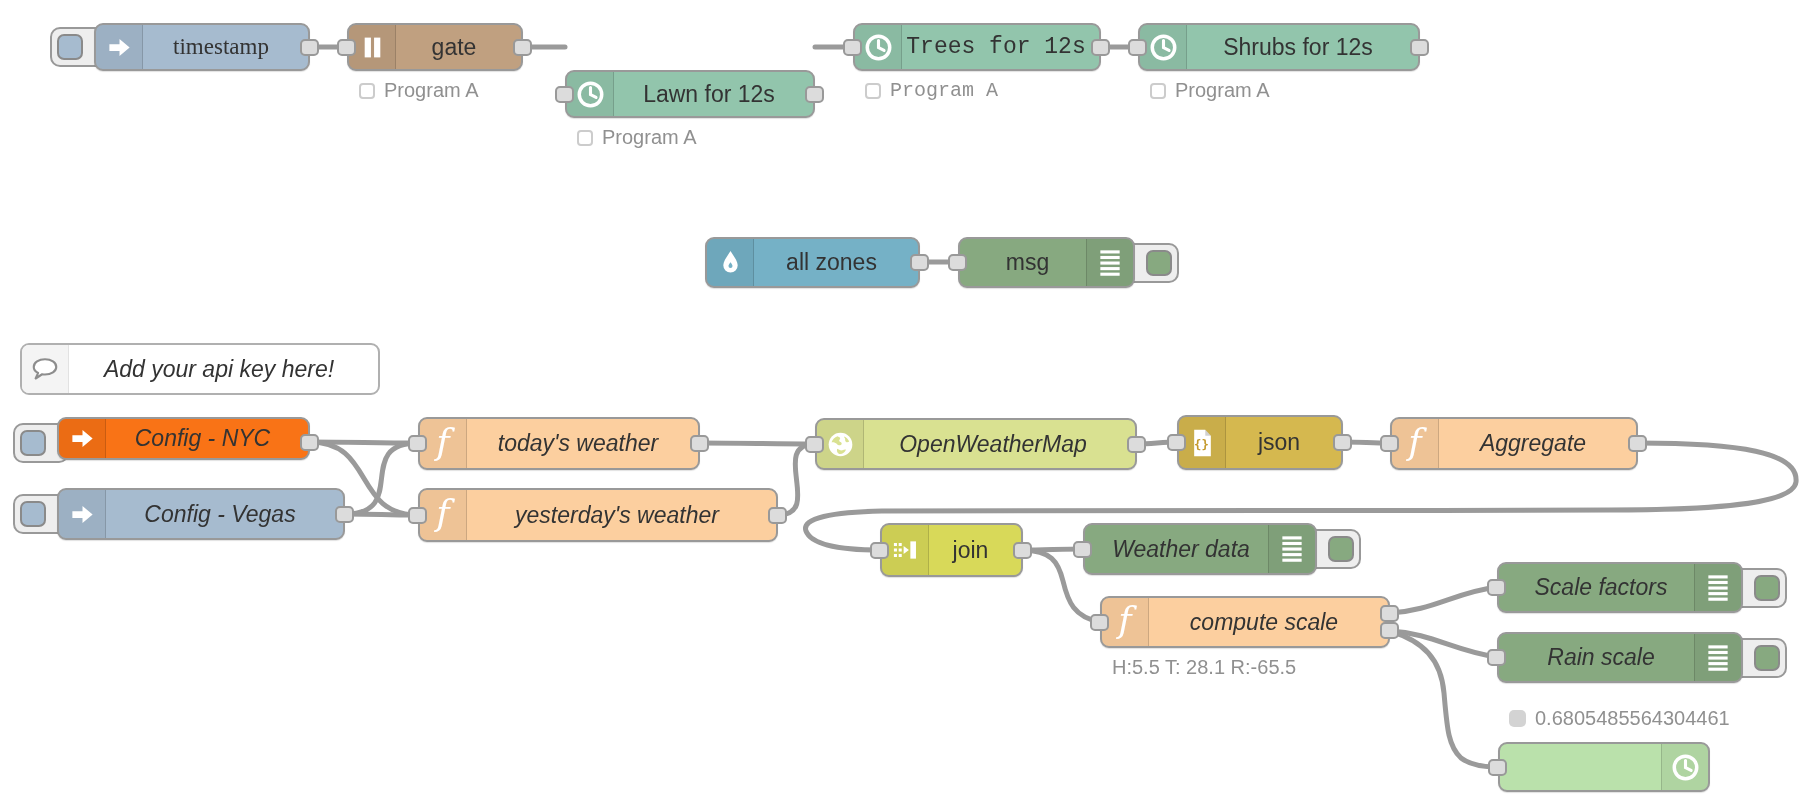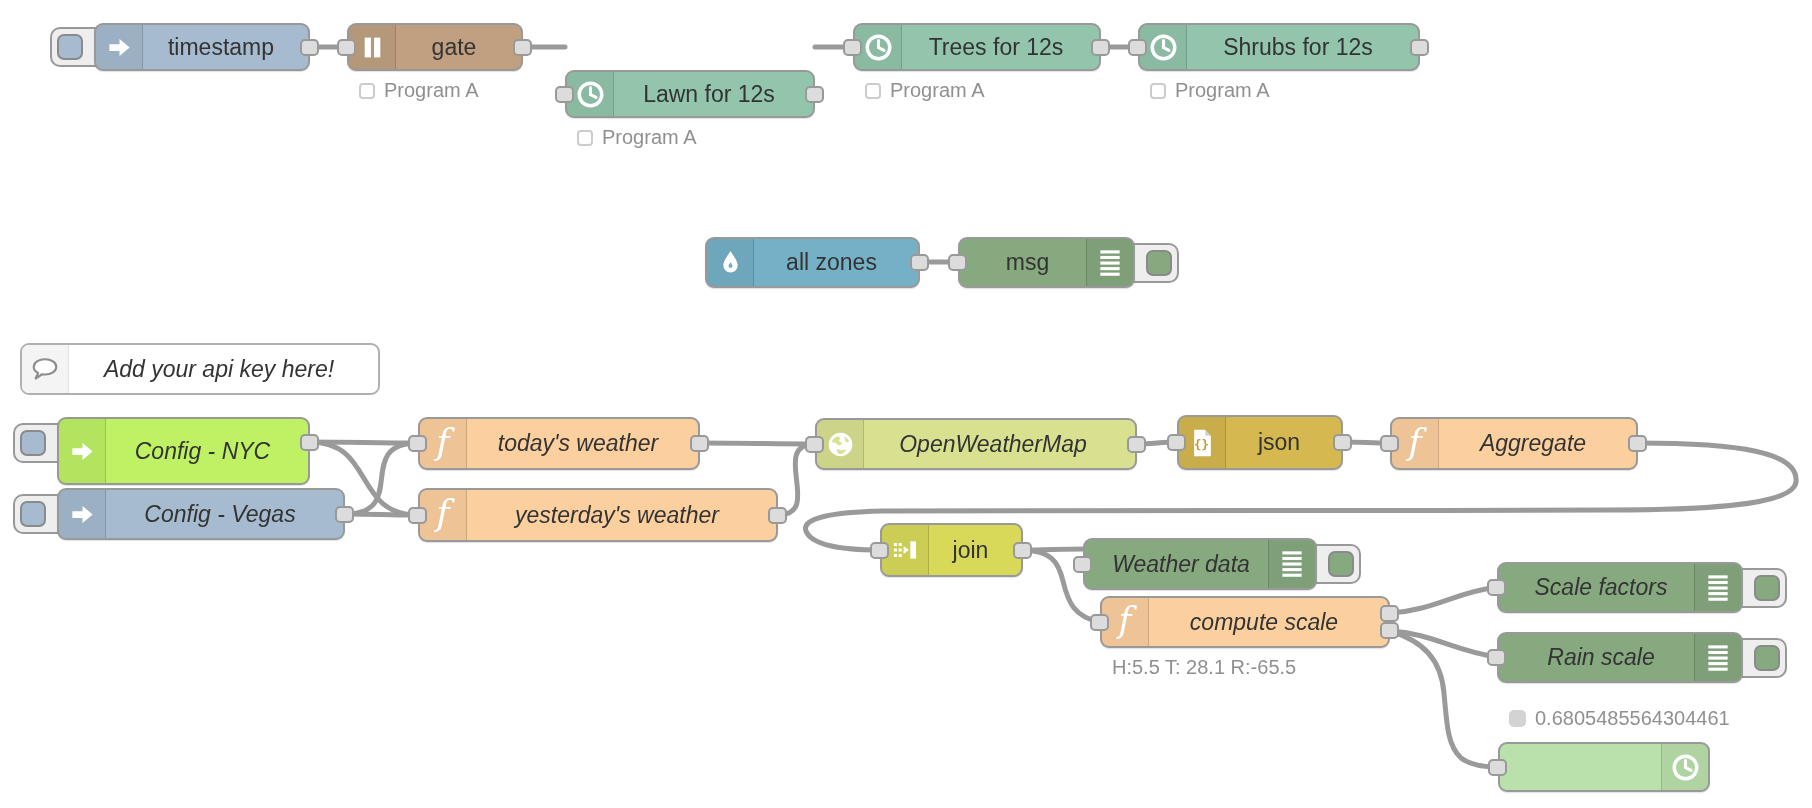--- a/index.html
+++ b/index.html
@@ -47,21 +47,21 @@
       <path d="M778 515 C824 515 769 444 815 444" class="wire" style="stroke: rgb(154, 154, 154);"></path>
       <path d="M1137 444 C1152 444 1162 442 1177 442" class="wire" style="stroke: rgb(154, 154, 154);"></path>
       <path d="M1343 442 C1361 442 1372 443 1390 443" class="wire" style="stroke: rgb(154, 154, 154);"></path>
       <path d="M1638 443 C1738 443 1799 452 1796 482 C1793 507 1693 510 1610 510 C1345 511 1042 510 882 511 C833 512 801 518 806 531 C811 544 838 550 880 550" class="wire" style="stroke: rgb(154, 154, 154);"></path>
       <path d="M1023 550 C1044 550 1062 549 1083 549" class="wire" style="stroke: rgb(154, 154, 154);"></path>
       <path d="M1023 550 C1051 551 1058 561 1063 581 C1068 602 1074 617 1100 622" class="wire" style="stroke: rgb(154, 154, 154);"></path>
       <path d="M1390 613 C1432 611 1456 592 1497 587" class="wire" style="stroke: rgb(154, 154, 154);"></path>
       <path d="M1390 631 C1432 633 1456 652 1497 657" class="wire" style="stroke: rgb(154, 154, 154);"></path>
       <path d="M1390 631 C1423 641 1441 659 1444 693 C1447 727 1448 746 1461 758 C1470 765 1483 767 1498 767" class="wire" style="stroke: rgb(154, 154, 154);"></path>
     </svg>
-    <div class="node-wrap" style="left: 94px; top: 23px; width: 216px; height: 33px;">
+    <div class="node-wrap" style="left: 94px; top: 23px; width: 216px; height: 33px; font-family: Liberation Serif, serif;">
       <div class="tab" style="left: -44px; top: 4px; width: 56px; height: 40px;"></div>
       <div class="tab-inner" style="left: -37px; top: 11px; background: rgb(166, 187, 207);"></div>
       <div class="node-body" style="width: 216px; height: 48px; background: rgb(166, 187, 207);">
         <div class="strip left">
           <svg width="27" height="27" viewBox="0 0 24 24">
             <path d="M3 9h9V4.5L21 12l-9 7.5V15H3z" fill="#fff"></path>
           </svg>
         </div>
         <div class="node-label" style="left: 46px; right: 8px; color: rgb(51, 51, 51);">timestamp</div>
       </div>
@@ -94,21 +94,21 @@
         </div>
         <div class="node-label" style="left: 46px; right: 8px; color: rgb(51, 51, 51);">Lawn for 12s</div>
       </div>
       <div class="port" style="left: -10px; top: 15.5px;"></div>
       <div class="port" style="left: 240px; top: 15.5px;"></div>
       <div class="status" style="left: 12px; top: 56px;">
         <span class="ring"></span>
         <span>Program A</span>
       </div>
     </div>
-    <div class="node-wrap" style="left: 853px; top: 23px; width: 248px; height: 48px;">
+    <div class="node-wrap" style="left: 853px; top: 23px; width: 248px; height: 48px; font-family: Liberation Mono, monospace;">
       <div class="node-body" style="width: 248px; height: 48px; background: rgb(146, 197, 172);">
         <div class="strip left">
           <svg width="31" height="31" viewBox="0 0 24 24">
             <circle cx="12" cy="12" r="8.7" fill="none" stroke="#fff" stroke-width="2.7"></circle>
             <path d="M12 6.6V12l4.3 2.3" fill="none" stroke="#fff" stroke-width="2.4" stroke-linecap="round"></path>
           </svg>
         </div>
         <div class="node-label" style="left: 46px; right: 8px; color: rgb(51, 51, 51);">Trees for 12s</div>
       </div>
       <div class="port" style="left: -10px; top: 15.5px;"></div>
@@ -172,21 +172,21 @@
           <svg width="30" height="30" viewBox="0 0 24 24">
             <path d="M12 4.2c-5 0-9 2.7-9 6.1 0 2 1.4 3.7 3.5 4.8l-2 4.5 5.2-3.4c.7.1 1.5.2 2.3.2 5 0 9-2.7 9-6.1s-4-6.1-9-6.1z" fill="#fff" stroke="#8d8d8d" stroke-width="1.7" stroke-linejoin="round"></path>
           </svg>
         </div>
         <div class="node-label it" style="left: 46px; right: 8px; color: rgb(51, 51, 51);">Add your api key here!</div>
       </div>
     </div>
     <div class="node-wrap" style="left: 57px; top: 417px; width: 253px; height: 51px;">
       <div class="tab" style="left: -44px; top: 5.5px; width: 56px; height: 40px;"></div>
       <div class="tab-inner" style="left: -37px; top: 12.5px; background: rgb(166, 187, 207);"></div>
-      <div class="node-body" style="width: 253px; height: 68px; background: #bef264;">
+      <div class="node-body" style="width: 253px; height: 43px; background: #f97316;">
         <div class="strip left">
           <svg width="27" height="27" viewBox="0 0 24 24">
             <path d="M3 9h9V4.5L21 12l-9 7.5V15H3z" fill="#fff"></path>
           </svg>
         </div>
         <div class="node-label it" style="left: 46px; right: 8px; color: rgb(51, 51, 51);">Config - NYC</div>
       </div>
       <div class="port" style="left: 243px; top: 17px;"></div>
     </div>
     <div class="node-wrap" style="left: 57px; top: 488px; width: 288px; height: 52px;">
@@ -275,21 +275,21 @@
               <path d="M10.8 8.6l4.6 3.4-4.6 3.4z"></path>
               <rect x="16.6" y="4.6" width="4.8" height="14.8"></rect>
             </g>
           </svg>
         </div>
         <div class="node-label" style="left: 46px; right: 8px; color: rgb(51, 51, 51);">join</div>
       </div>
       <div class="port" style="left: -10px; top: 18.5px;"></div>
       <div class="port" style="left: 133px; top: 18.5px;"></div>
     </div>
-    <div class="node-wrap" style="left: 1083px; top: 523px; width: 234px; height: 52px; margin-top: 15px;">
+    <div class="node-wrap" style="left: 1083px; top: 523px; width: 234px; height: 52px;">
       <div class="tab" style="right: -44px; top: 6px; width: 56px; height: 40px;"></div>
       <div class="tab-inner" style="right: -37px; top: 13px; background: rgb(135, 169, 128);"></div>
       <div class="node-body" style="width: 234px; height: 52px; background: rgb(135, 169, 128);">
         <div class="strip right">
           <svg width="26" height="30" viewBox="0 0 24 28">
             <g fill="#fff">
               <rect x="3" y="2.2" width="18" height="2.9"></rect>
               <rect x="3" y="7.4" width="18" height="2.9"></rect>
               <rect x="3" y="12.6" width="18" height="2.9"></rect>
               <rect x="3" y="17.8" width="18" height="2.9"></rect>

